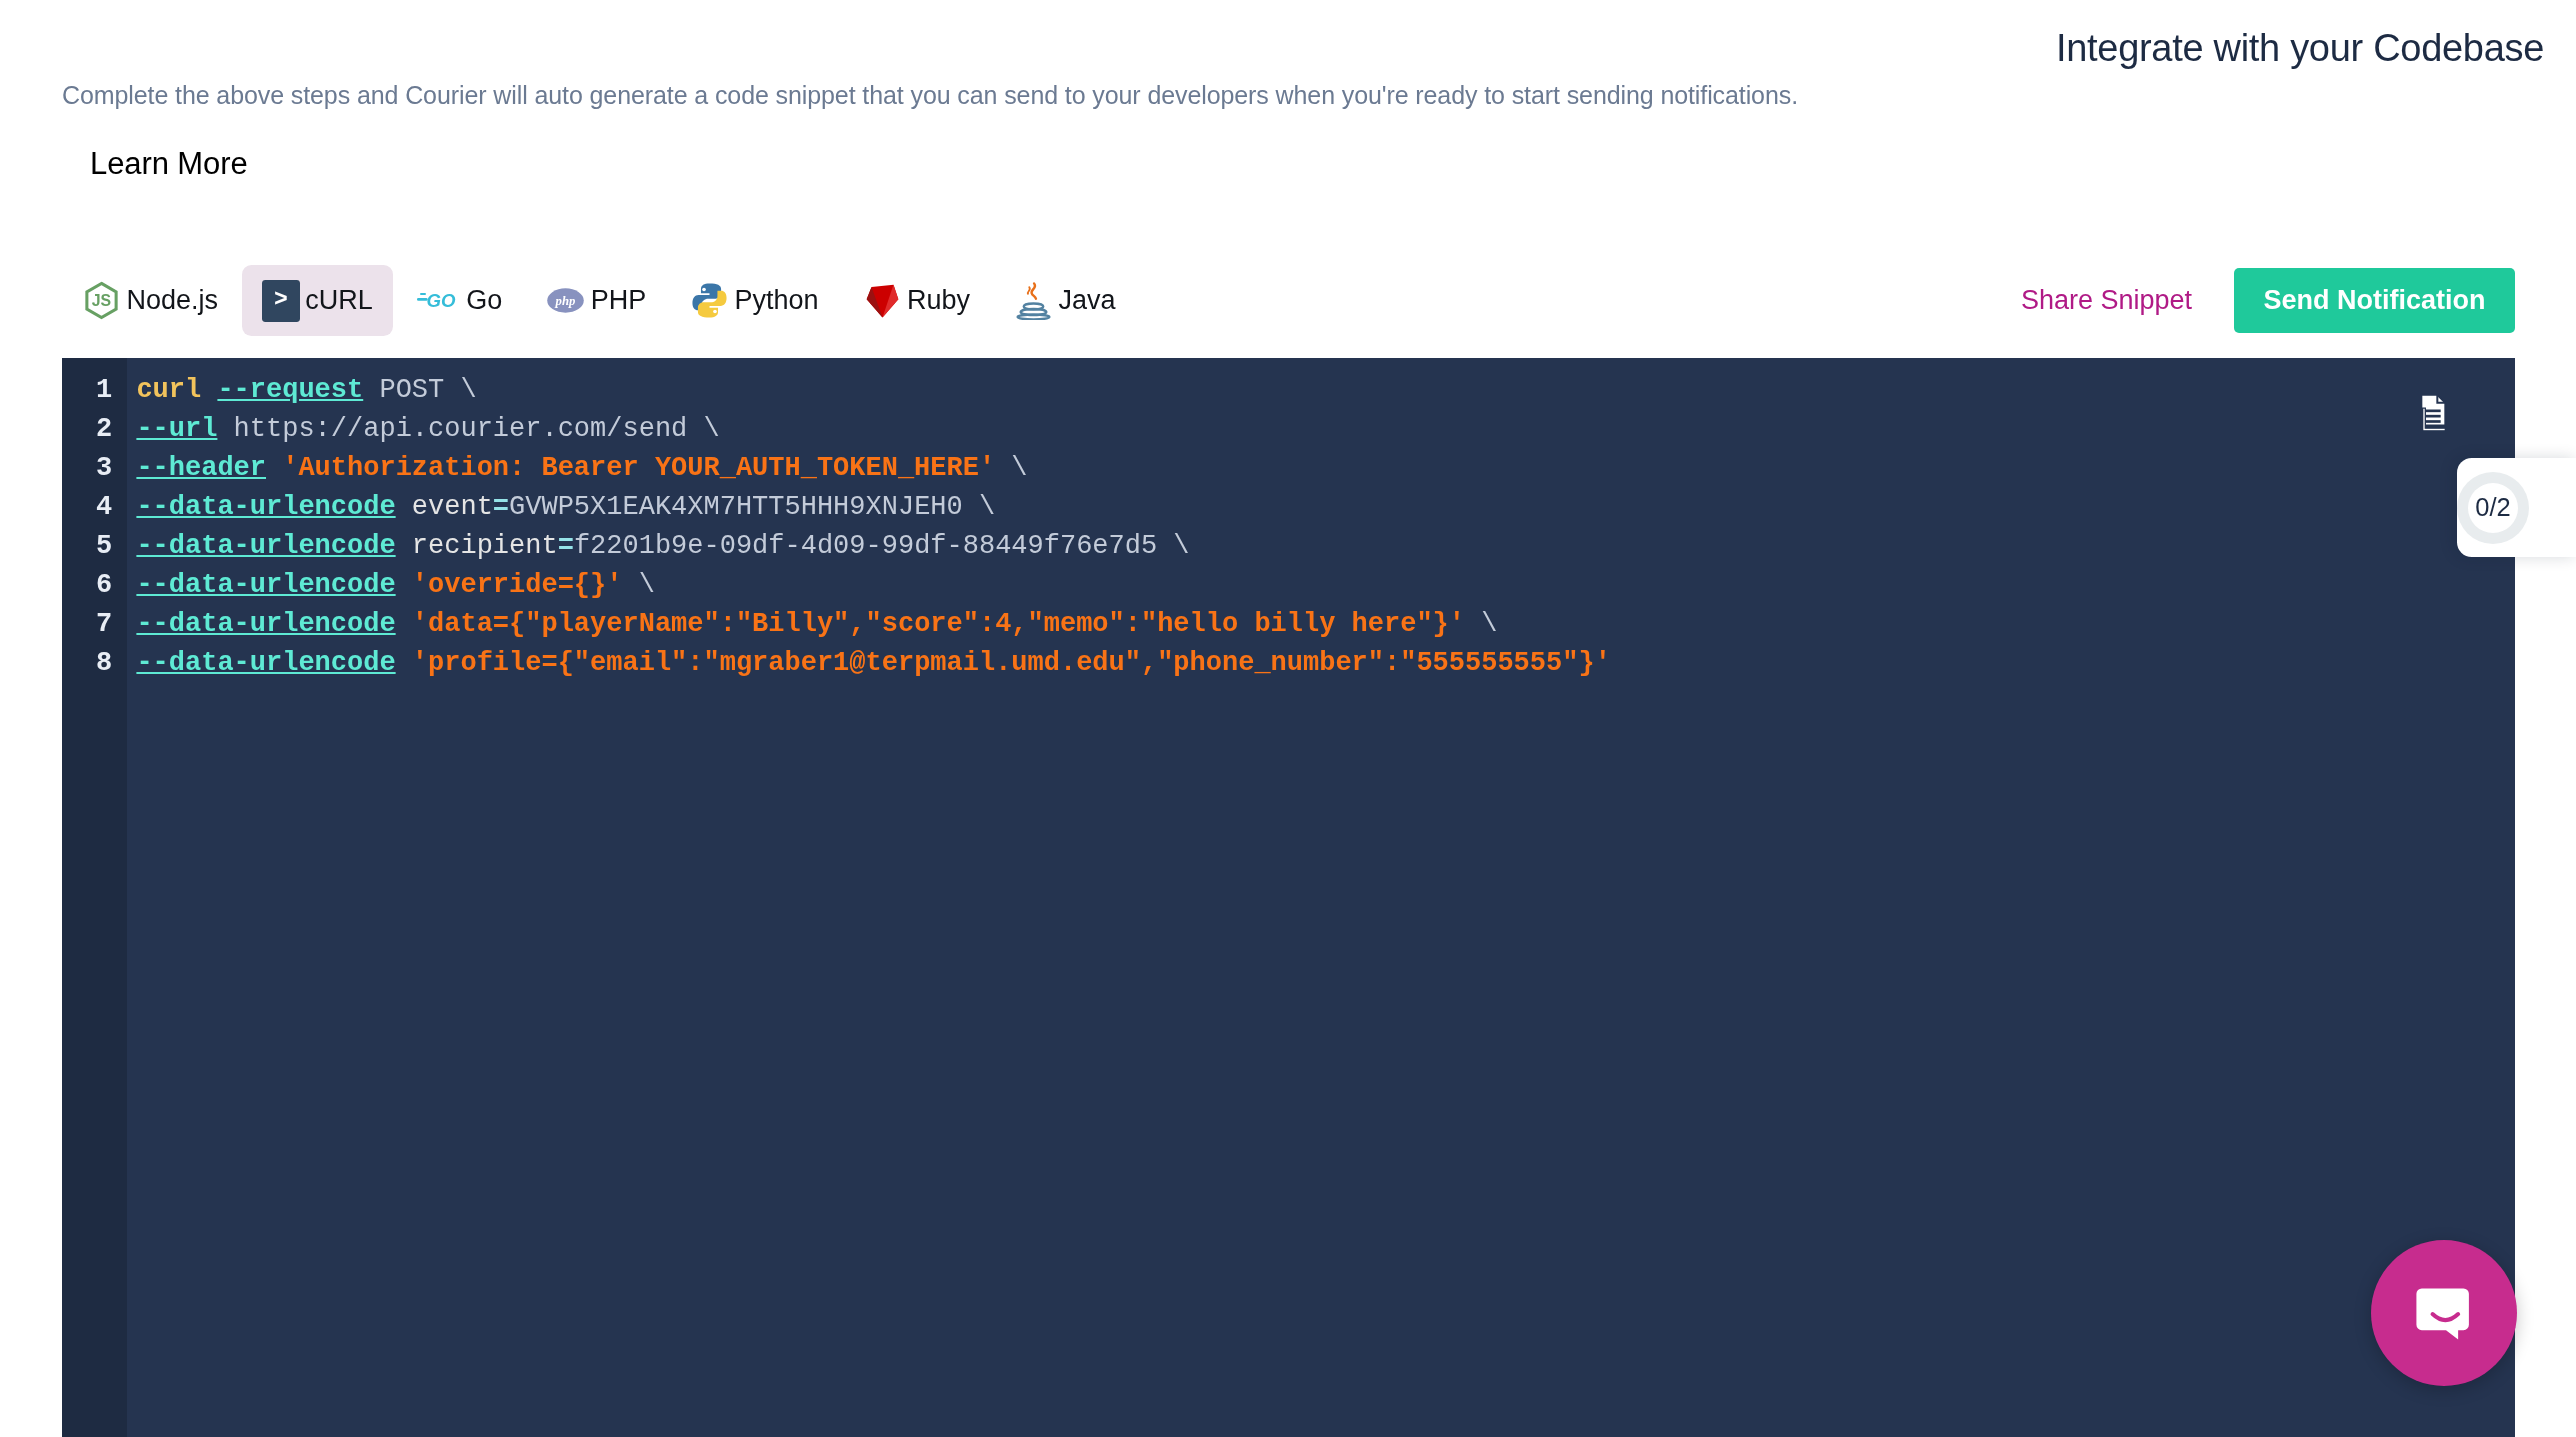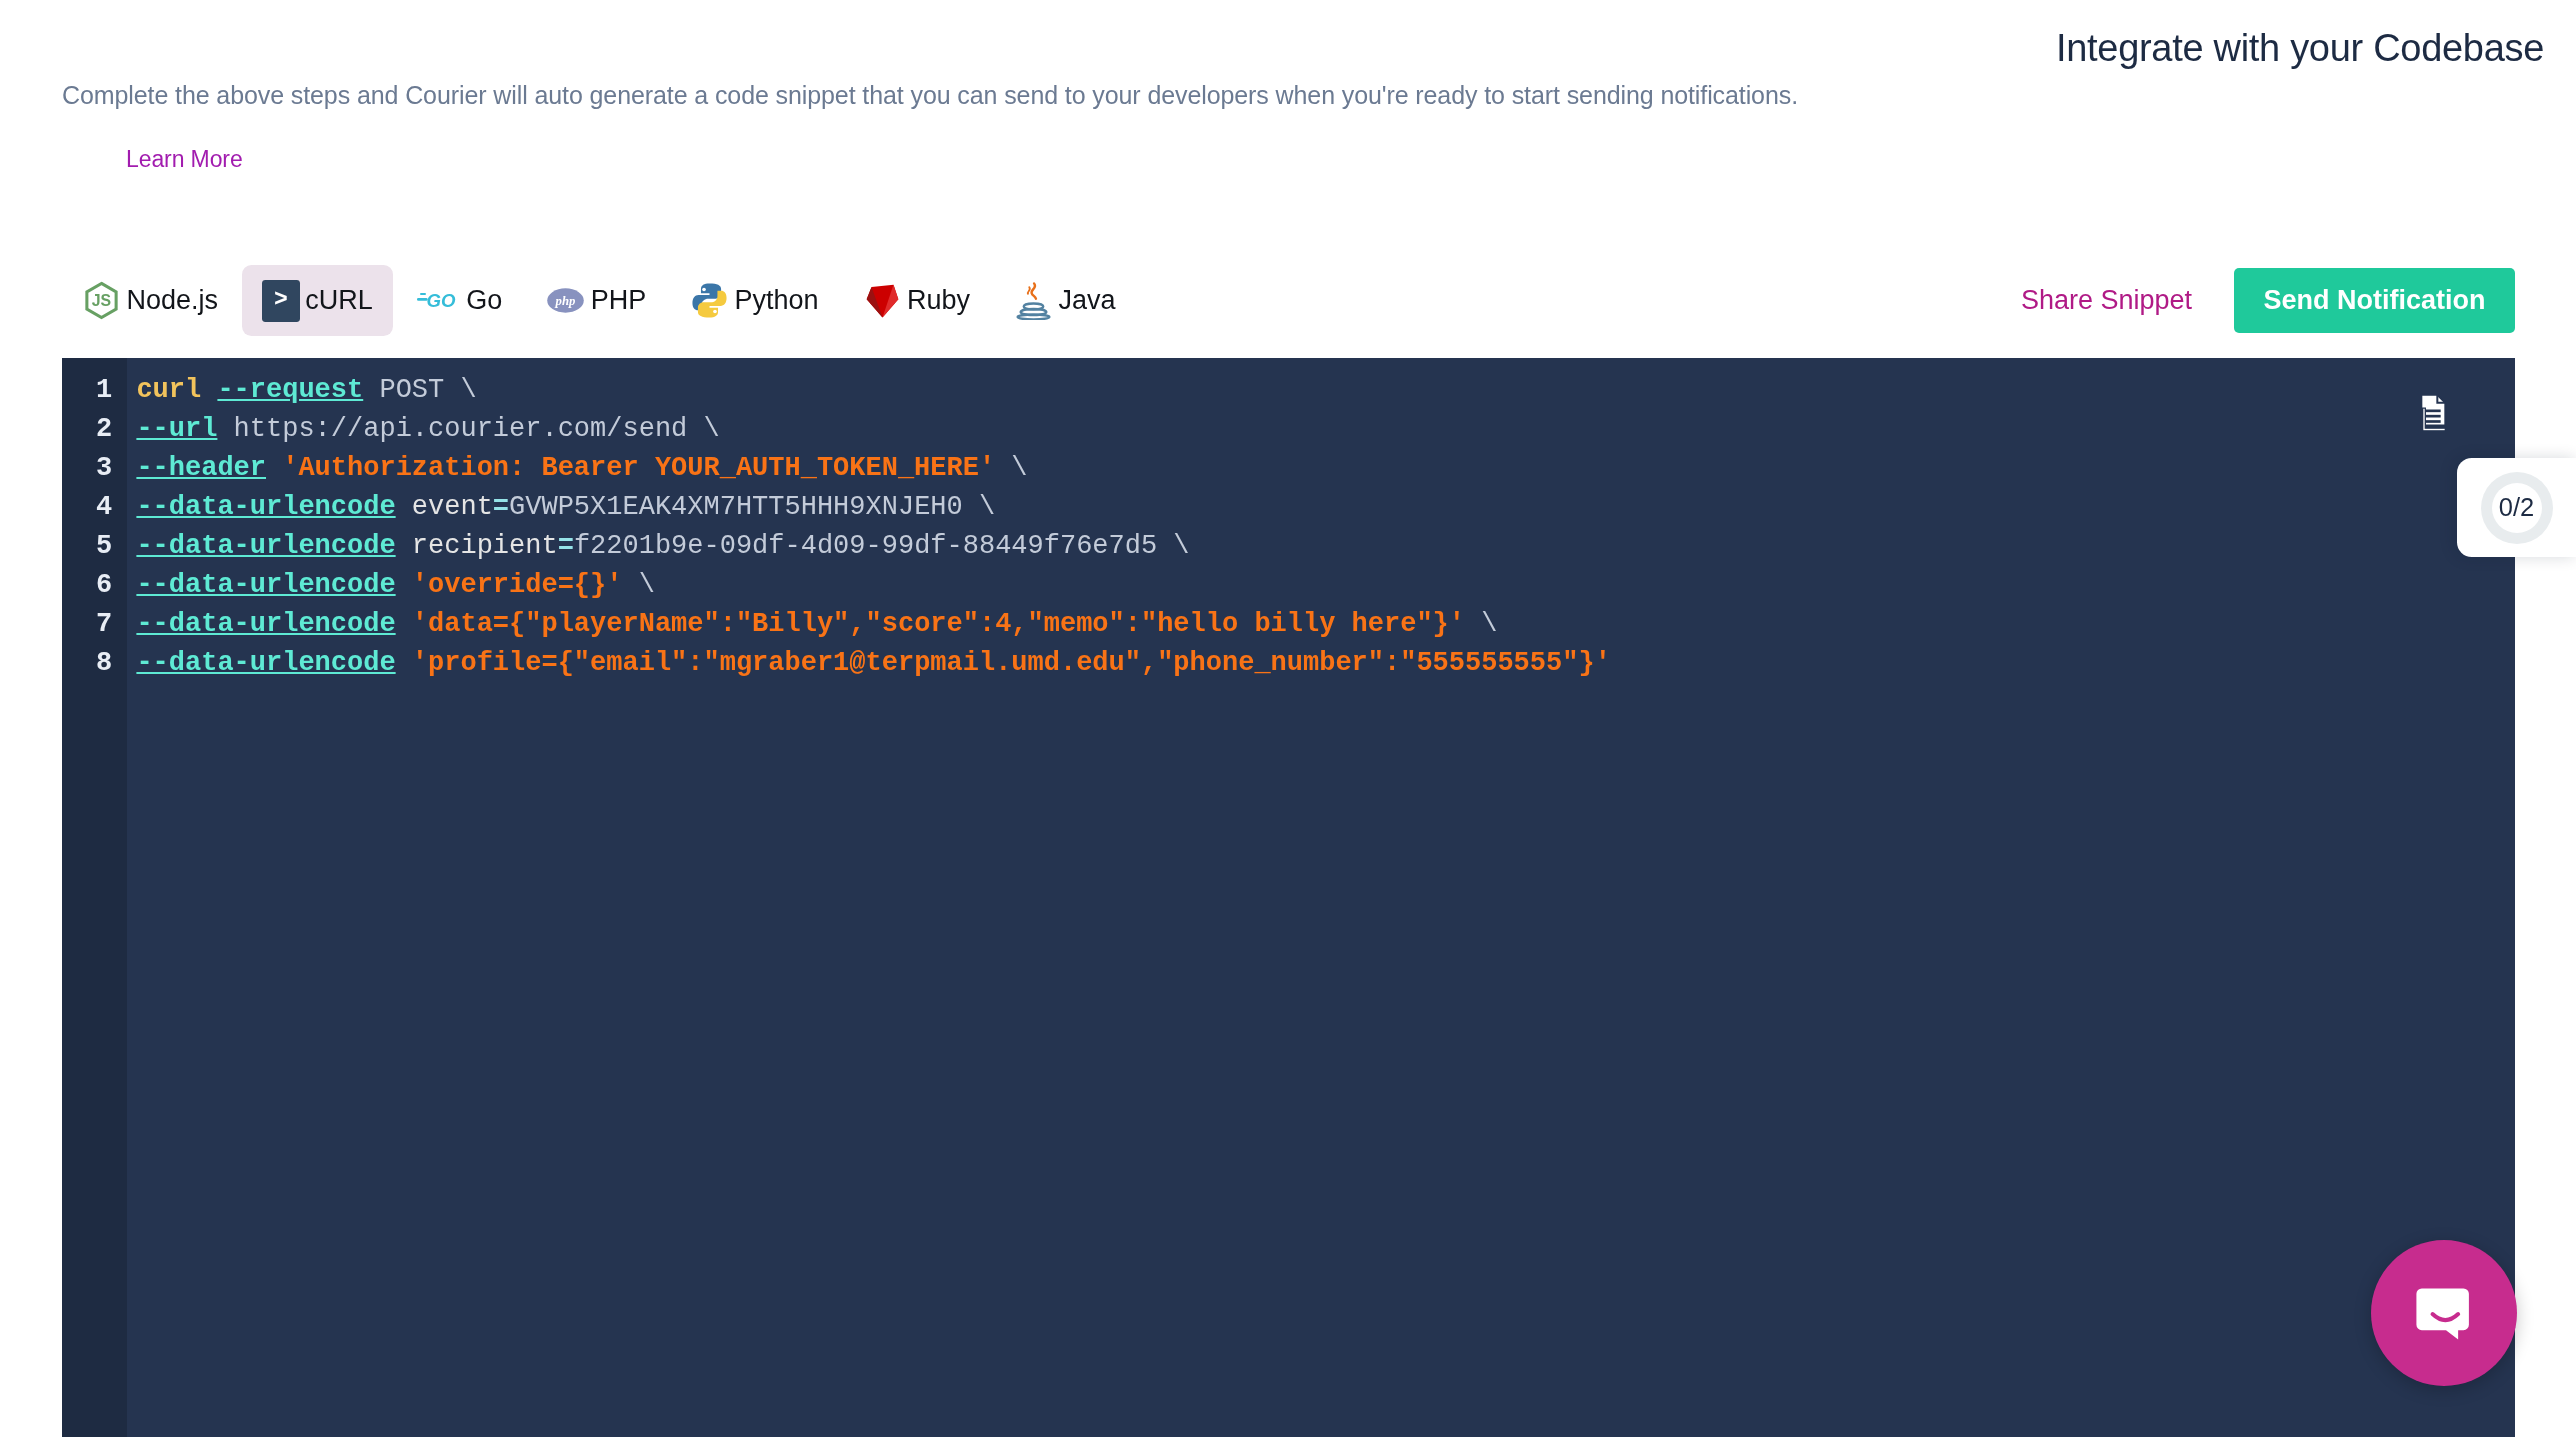--- a/index.html
+++ b/index.html
@@ -39,26 +39,25 @@
     font-weight: 400;
     color: #6b7a92;
     margin: 9.4px 0 0 0;
     line-height: 1.3;
     letter-spacing: -0.1px;
   }
   .learn-more {
     position: absolute;
     left: 90px;
     top: 146px;
-    font-size: 23px;
-    color: #a21caf;
+    font-size: 31px;
+    color: #000000;
     text-decoration: none;
     cursor: pointer;
     letter-spacing: -0.1px;
-    margin-left: 36px;
   }
 
   
   .tabbar {
     position: absolute;
     left: 62px;
     top: 252px;
     width: 2453px;
     height: 97px;
     display: flex;
@@ -181,21 +180,21 @@
     position: absolute;
     right: 0;
     top: 458px;
     width: 119px;
     height: 99px;
     background: #ffffff;
     border-radius: 14.8px 0 0 14.8px;
     box-shadow: -2.7px 0 14.8px rgba(15,25,45,0.16);
     display: flex;
     align-items: center;
-    justify-content: center;
+    justify-content: flex-start;
     cursor: pointer;
   }
   .progress-ring {
     width: 72px; height: 72px;
     border-radius: 50%;
     background: #e8ecee;
     display: flex; align-items: center; justify-content: center;
     position: relative;
   }
   .progress-ring::after {

